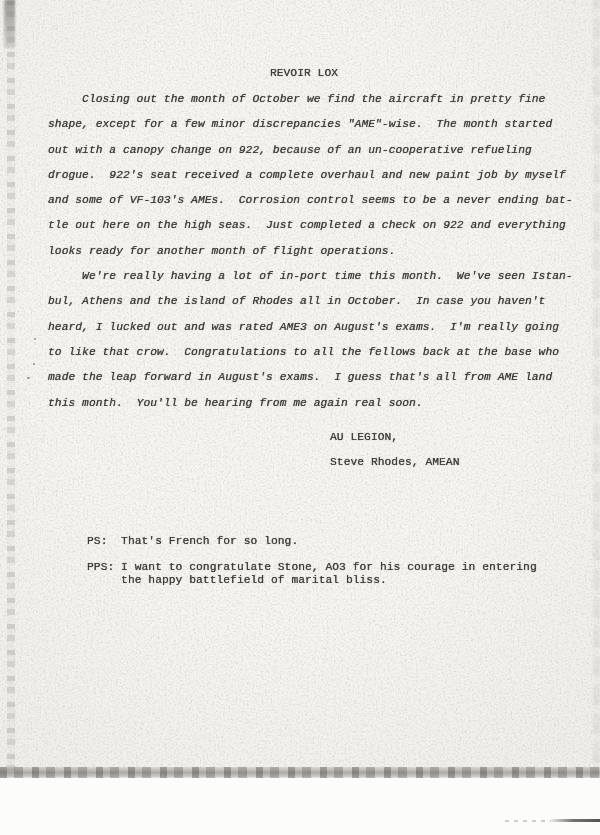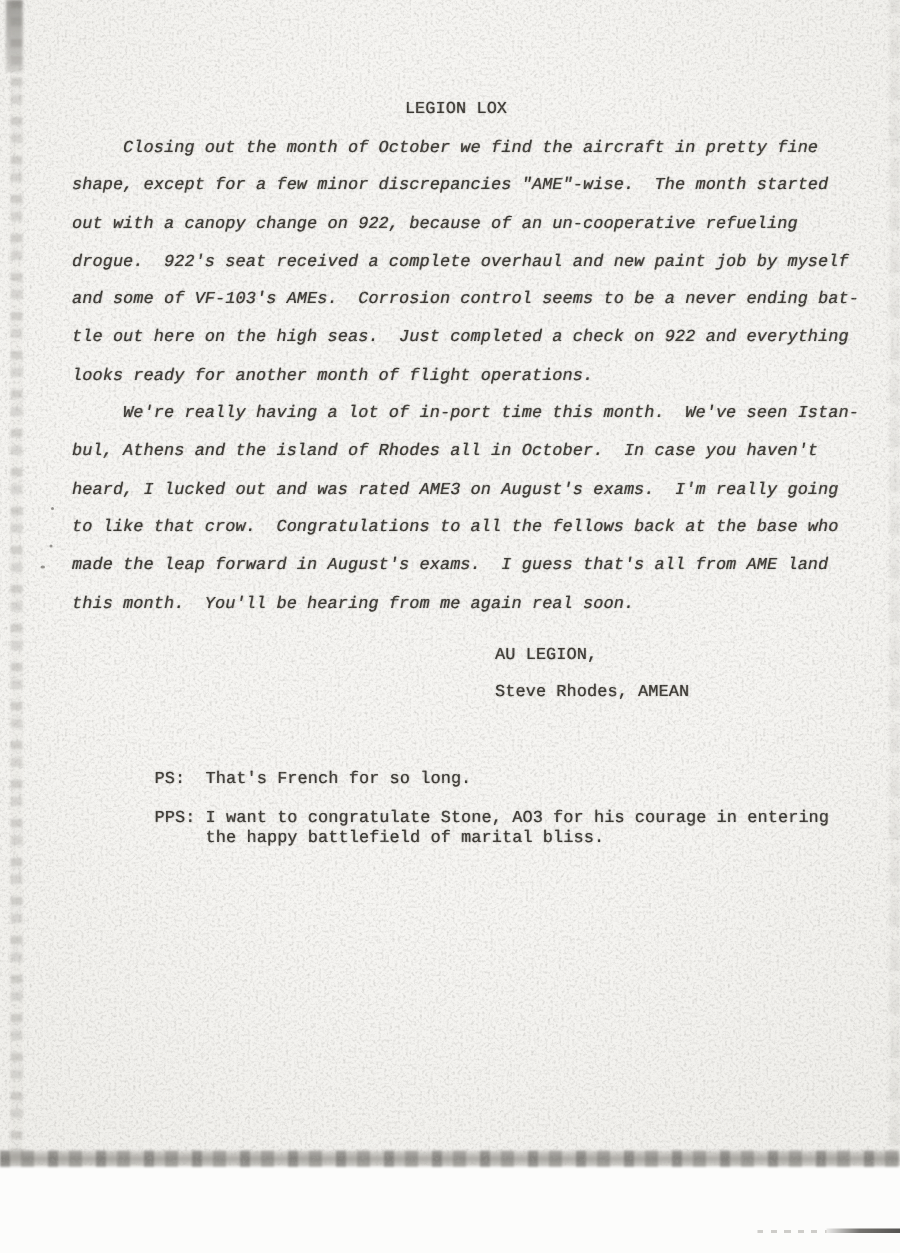--- a/index.html
+++ b/index.html
@@ -38,21 +38,21 @@
   }
   .body-lines {
     position: absolute; left: 48px; top: 87px;
   }
   .body-lines .line { line-height: 25.3px; min-height: 25.3px; font-style: italic; }
   .closing-block {
     position: absolute; left: 330px; top: 425px;
   }
   .closing-block .line { line-height: 25.3px; min-height: 25.3px; }
   .postscript-block {
-    position: absolute; left: 87px; top: 514px; margin-left: 16px;
+    position: absolute; left: 87px; top: 535px;
   }
   .postscript-block .line { line-height: 13px; min-height: 13px; }
 
   
   .left-edge-streak {
     position: absolute; left: 7px; top: 0;
     width: 8px; height: 772px;
     background: repeating-linear-gradient(180deg,
       rgba(110,107,101,0.32) 0 5px,
       rgba(160,156,149,0.12) 5px 11px,
@@ -127,21 +127,21 @@
 <body>
 
 <div class="scan-page">
 
   <div class="corner-smudge"></div>
   <div class="left-edge-streak"></div>
   <div class="right-edge-fuzz"></div>
 
   <div class="text-layer">
 
-    <div class="doc-title tw">LEGION LOX</div>
+    <div class="doc-title tw">REVOIR LOX</div>
 
     <div class="body-lines tw"><div class="line">     Closing out the month of October we find the aircraft in pretty fine</div><div class="line">shape, except for a few minor discrepancies "AME"-wise.  The month started</div><div class="line">out with a canopy change on 922, because of an un-cooperative refueling</div><div class="line">drogue.  922's seat received a complete overhaul and new paint job by myself</div><div class="line">and some of VF-103's AMEs.  Corrosion control seems to be a never ending bat-</div><div class="line">tle out here on the high seas.  Just completed a check on 922 and everything</div><div class="line">looks ready for another month of flight operations.</div><div class="line">     We're really having a lot of in-port time this month.  We've seen Istan-</div><div class="line">bul, Athens and the island of Rhodes all in October.  In case you haven't</div><div class="line">heard, I lucked out and was rated AME3 on August's exams.  I'm really going</div><div class="line">to like that crow.  Congratulations to all the fellows back at the base who</div><div class="line">made the leap forward in August's exams.  I guess that's all from AME land</div><div class="line">this month.  You'll be hearing from me again real soon.</div></div>
 
     <div class="closing-block tw"><div class="line">AU LEGION,</div><div class="line">Steve Rhodes, AMEAN</div></div>
 
     <div class="postscript-block tw"><div class="line">PS:  That's French for so long.</div><div class="line">&nbsp;</div><div class="line">PPS: I want to congratulate Stone, AO3 for his courage in entering</div><div class="line">     the happy battlefield of marital bliss.</div></div>
 
   </div>
 
   <span class="ink-speck speck-1"></span>

